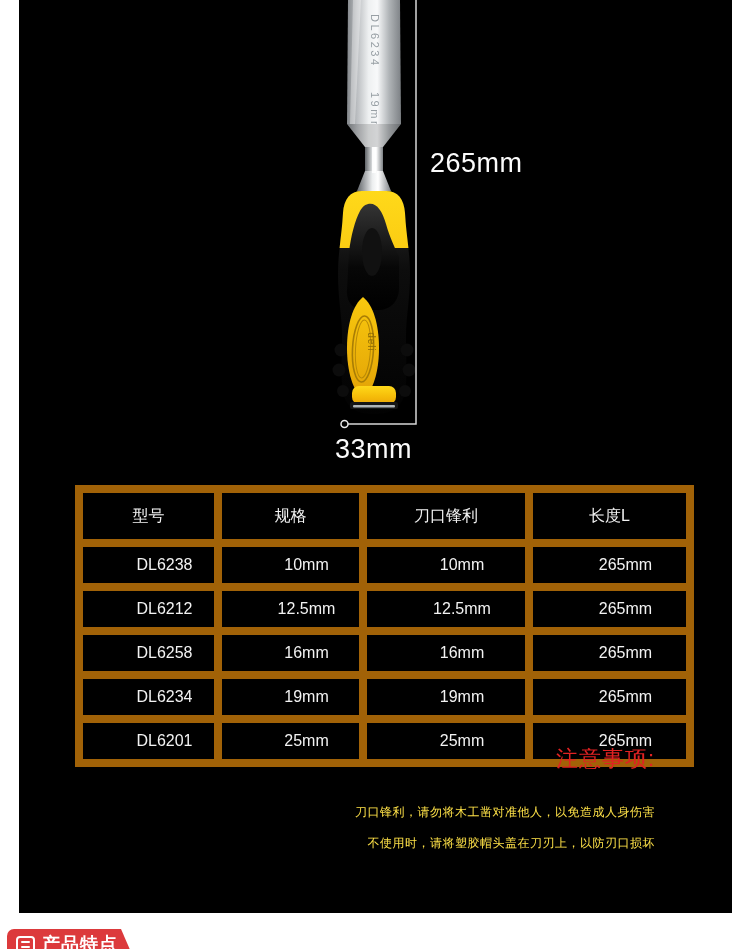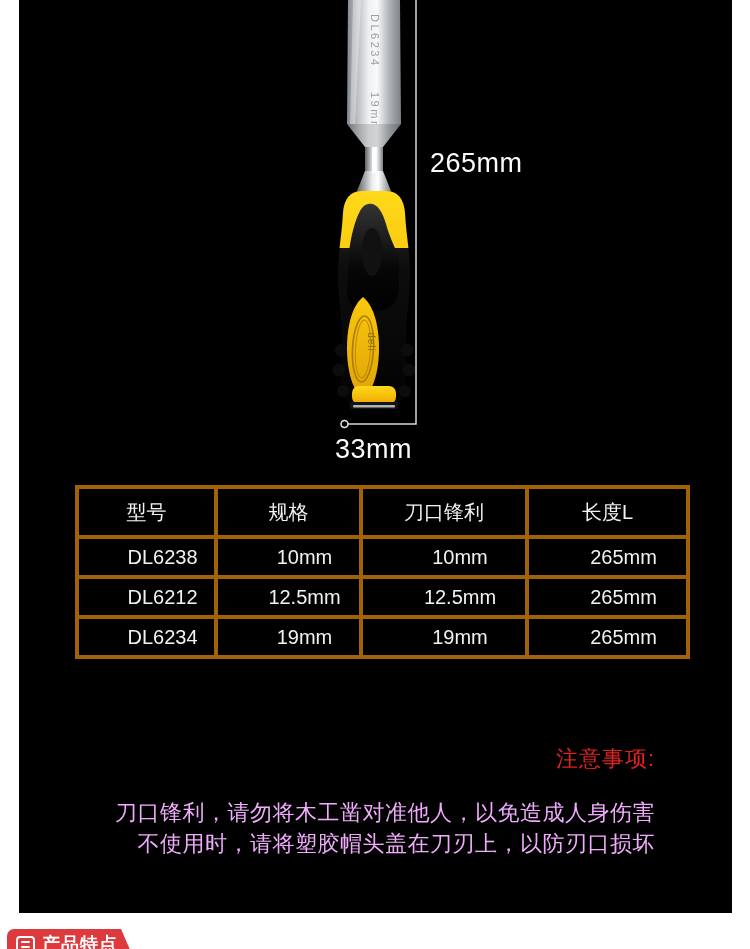--- a/index.html
+++ b/index.html
@@ -31,44 +31,44 @@
 
   
   table.spec {
     position: absolute; left: 56px; top: 485px;
     width: 611px;
     border-collapse: collapse;
     table-layout: fixed;
     color: #f2f2f2;
   }
   table.spec th, table.spec td {
-    border: 4px solid #a16207;
+    border: 8px solid #a16207;
     text-align: center;
     vertical-align: middle;
     font-weight: 400;
-    font-size: 20px;
+    font-size: 16px;
     padding: 0;
   }
   table.spec th { height: 46px; }
   table.spec td { height: 36px; padding-left: 32px; }
   col.c1 { width: 139px; } col.c2 { width: 145px; }
   col.c3 { width: 166px; } col.c4 { width: 161px; }
 
   
   .notice { position: absolute; left: 76px; top: 744px; width: 560px; text-align: right; }
   .notice-title {
     color: #e02222;
     font-size: 22px;
     letter-spacing: 1px;
     font-weight: 500;
   }
   .notice-body { margin-top: 23px; }
   .notice-line {
-    color: #f0abfc;
-    font-size: 22px;
+    color: #fde047;
+    font-size: 12px;
     line-height: 31px;
     letter-spacing: 0.5px;
   }
 
   
   .footer { position: absolute; left: 0; top: 913px; width: 644px; height: 36px; background: #ffffff; }
   .badge {
     position: absolute; left: 7px; top: 16px;
     height: 30px;
     display: inline-flex; align-items: center;
@@ -252,23 +252,35 @@
             <td>10mm</td>
             <td>265mm</td>
           </tr>
           <tr>
             <td>DL6212</td>
             <td>12.5mm</td>
             <td>12.5mm</td>
             <td>265mm</td>
           </tr>
           <tr>
+            <td>DL6258</td>
+            <td>16mm</td>
+            <td>16mm</td>
+            <td>265mm</td>
+          </tr>
+          <tr>
             <td>DL6234</td>
             <td>19mm</td>
             <td>19mm</td>
+            <td>265mm</td>
+          </tr>
+          <tr>
+            <td>DL6201</td>
+            <td>25mm</td>
+            <td>25mm</td>
             <td>265mm</td>
           </tr>
         </tbody>
     </table>
 
     <div class="notice">
       <div class="notice-title">注意事项:</div>
       <div class="notice-body">
           <div class="notice-line">刀口锋利，请勿将木工凿对准他人，以免造成人身伤害</div>
           <div class="notice-line">不使用时，请将塑胶帽头盖在刀刃上，以防刃口损坏</div>

